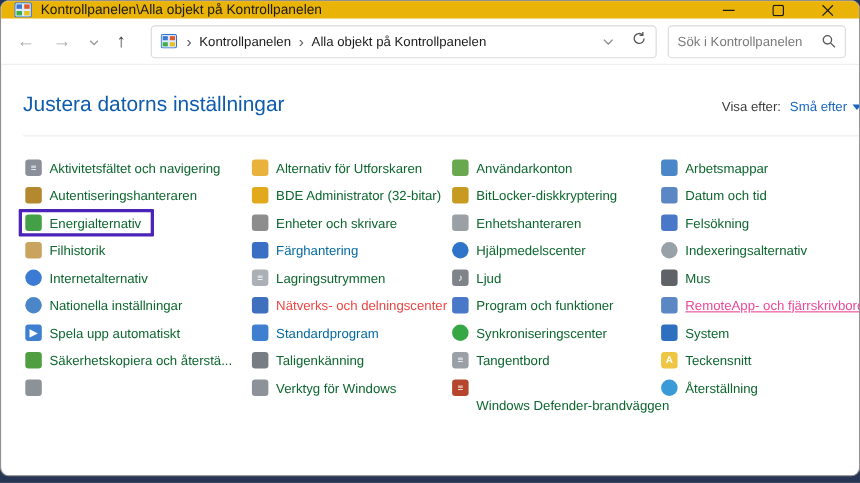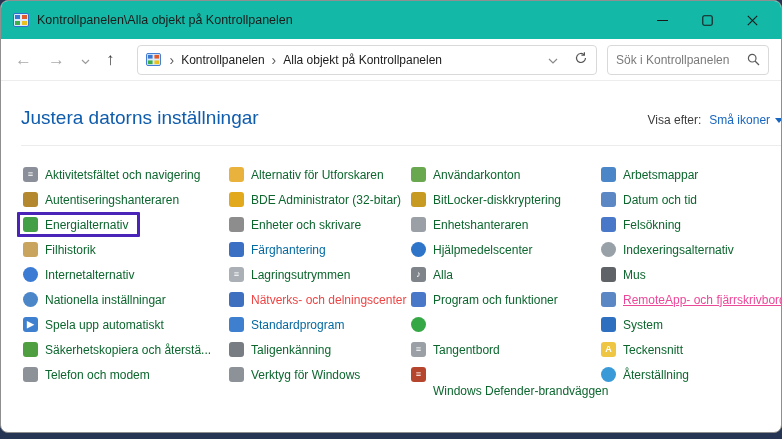--- a/index.html
+++ b/index.html
@@ -7,21 +7,21 @@
   body { background:#263553; font-family:"Liberation Sans", sans-serif; position:relative; }
 
   .window {
     position:absolute; left:0; top:0; right:0; bottom:6px;
     background:#ffffff; border:1px solid #8f8f8f; border-radius:8px;
     overflow:hidden; display:flex; flex-direction:column;
   }
 
   
   .titlebar {
-    height:38px; background:#14b8a6; display:flex; align-items:center;
+    height:16px; background:#eab308; display:flex; align-items:center;
     padding:0 6px 0 12px; flex:0 0 auto;
   }
   .titlebar .app-ico { margin-right:8px; display:flex; }
   .title-text { font-size:12.5px; color:#1b1b1b; }
   .win-controls { margin-left:auto; display:flex; }
   .win-btn { width:45px; height:30px; display:flex; align-items:center; justify-content:center; }
 
   
   .navbar {
     height:42px; display:flex; align-items:center; padding:0 12px 0 14px;
@@ -168,21 +168,21 @@
     </div>
   </div>
 
   <div class="client">
     <div class="content">
       <div class="header-row">
         <span class="page-title">Justera datorns inställningar</span>
         <span class="view-by">
           <span class="view-label">Visa efter:</span>
           <span class="view-value">
-            <span>Små ikoner</span>
+            <span>Små efter</span>
             <span class="tri-down"></span>
           </span>
         </span>
       </div>
       <div class="divider"></div>
       <div class="grid">
           <div class="item">
             <span class="ci" style="background: rgb(138, 143, 153);">≡</span>
             <span class="lbl" style="color: rgb(12, 102, 46);">Aktivitetsfältet och navigering</span>
           </div>
@@ -249,21 +249,21 @@
           <div class="item">
             <span class="ci round" style="background: rgb(59, 123, 212);"></span>
             <span class="lbl" style="color: rgb(12, 102, 46);">Internetalternativ</span>
           </div>
           <div class="item">
             <span class="ci" style="background: rgb(170, 176, 182);">≡</span>
             <span class="lbl" style="color: rgb(12, 102, 46);">Lagringsutrymmen</span>
           </div>
           <div class="item">
             <span class="ci" style="background: rgb(126, 132, 138);">♪</span>
-            <span class="lbl" style="color: rgb(12, 102, 46);">Alla</span>
+            <span class="lbl" style="color: rgb(12, 102, 46);">Ljud</span>
           </div>
           <div class="item">
             <span class="ci" style="background: rgb(95, 99, 104);"></span>
             <span class="lbl" style="color: rgb(12, 102, 46);">Mus</span>
           </div>
           <div class="item">
             <span class="ci round" style="background: rgb(74, 134, 200);"></span>
             <span class="lbl" style="color: rgb(12, 102, 46);">Nationella inställningar</span>
           </div>
           <div class="item">
@@ -281,20 +281,21 @@
           <div class="item">
             <span class="ci" style="background: rgb(63, 127, 208);">▶</span>
             <span class="lbl" style="color: rgb(12, 102, 46);">Spela upp automatiskt</span>
           </div>
           <div class="item">
             <span class="ci" style="background: rgb(63, 127, 208);"></span>
             <span class="lbl" style="color: #0369a1;">Standardprogram</span>
           </div>
           <div class="item">
             <span class="ci round" style="background: rgb(53, 168, 69);"></span>
+            <span class="lbl" style="color: rgb(12, 102, 46);">Synkroniseringscenter</span>
           </div>
           <div class="item">
             <span class="ci" style="background: rgb(47, 111, 192);"></span>
             <span class="lbl" style="color: rgb(12, 102, 46);">System</span>
           </div>
           <div class="item">
             <span class="ci" style="background: rgb(79, 158, 63);"></span>
             <span class="lbl" style="color: rgb(12, 102, 46);">Säkerhetskopiera och återstä...</span>
           </div>
           <div class="item">
@@ -304,21 +305,20 @@
           <div class="item">
             <span class="ci" style="background: rgb(154, 160, 166);">≡</span>
             <span class="lbl" style="color: rgb(12, 102, 46);">Tangentbord</span>
           </div>
           <div class="item">
             <span class="ci" style="background: rgb(238, 198, 67);">A</span>
             <span class="lbl" style="color: rgb(12, 102, 46);">Teckensnitt</span>
           </div>
           <div class="item">
             <span class="ci" style="background: rgb(141, 146, 153);"></span>
-            <span class="lbl" style="color: rgb(12, 102, 46);">Telefon och modem</span>
           </div>
           <div class="item">
             <span class="ci" style="background: rgb(141, 146, 153);"></span>
             <span class="lbl" style="color: rgb(12, 102, 46);">Verktyg för Windows</span>
           </div>
           <div class="item">
             <span class="ci" style="background: rgb(181, 69, 44);">≡</span>
             <span class="lbl" style="color: rgb(12, 102, 46); margin-top: 32px;">Windows Defender-brandväggen</span>
           </div>
           <div class="item">

